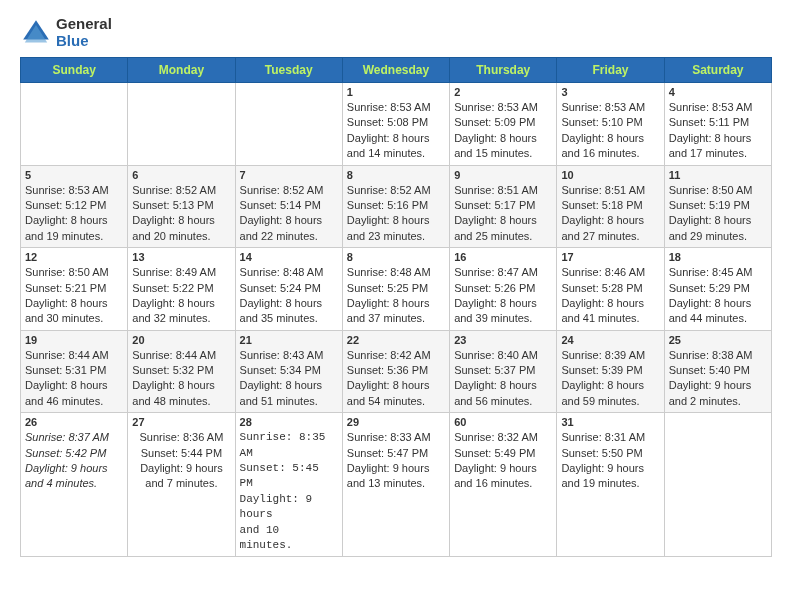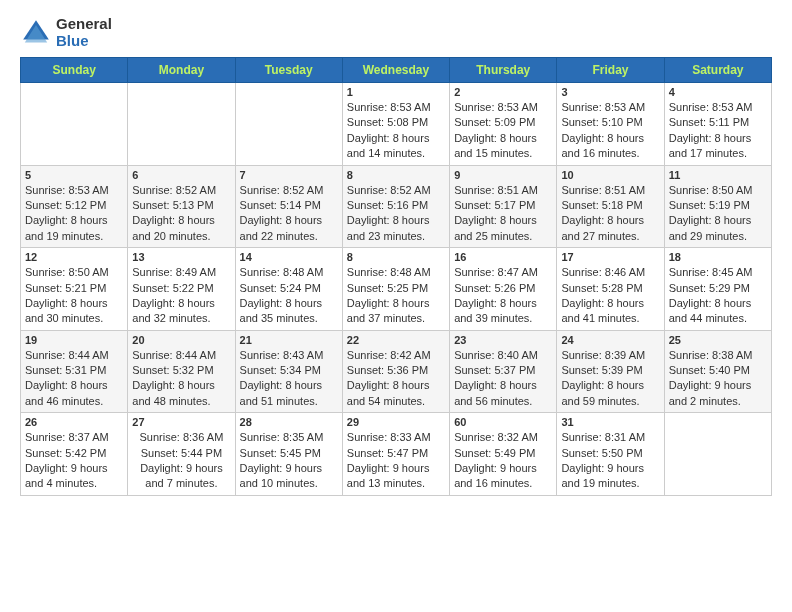--- a/index.html
+++ b/index.html
@@ -317,35 +317,35 @@
             <span class="day-number">25</span>
             <div class="day-info" style="white-space: pre-line;">Sunrise: 8:38 AM
 Sunset: 5:40 PM
 Daylight: 9 hours
 and 2 minutes.</div>
           </td>
         </tr>
         <tr>
           <td>
             <span class="day-number">26</span>
-            <div class="day-info" style="white-space: pre-line;">Sunrise: 8:37 AM
+            <div class="day-info" style="white-space: pre-line; font-style: italic;">Sunrise: 8:37 AM
 Sunset: 5:42 PM
 Daylight: 9 hours
 and 4 minutes.</div>
           </td>
           <td>
             <span class="day-number">27</span>
             <div class="day-info" style="white-space: pre-line; text-align: center;">Sunrise: 8:36 AM
 Sunset: 5:44 PM
 Daylight: 9 hours
 and 7 minutes.</div>
           </td>
           <td>
             <span class="day-number">28</span>
-            <div class="day-info" style="white-space: pre-line;">Sunrise: 8:35 AM
+            <div class="day-info" style="white-space: pre-line; font-family: Liberation Mono, monospace;">Sunrise: 8:35 AM
 Sunset: 5:45 PM
 Daylight: 9 hours
 and 10 minutes.</div>
           </td>
           <td>
             <span class="day-number">29</span>
             <div class="day-info" style="white-space: pre-line;">Sunrise: 8:33 AM
 Sunset: 5:47 PM
 Daylight: 9 hours
 and 13 minutes.</div>

